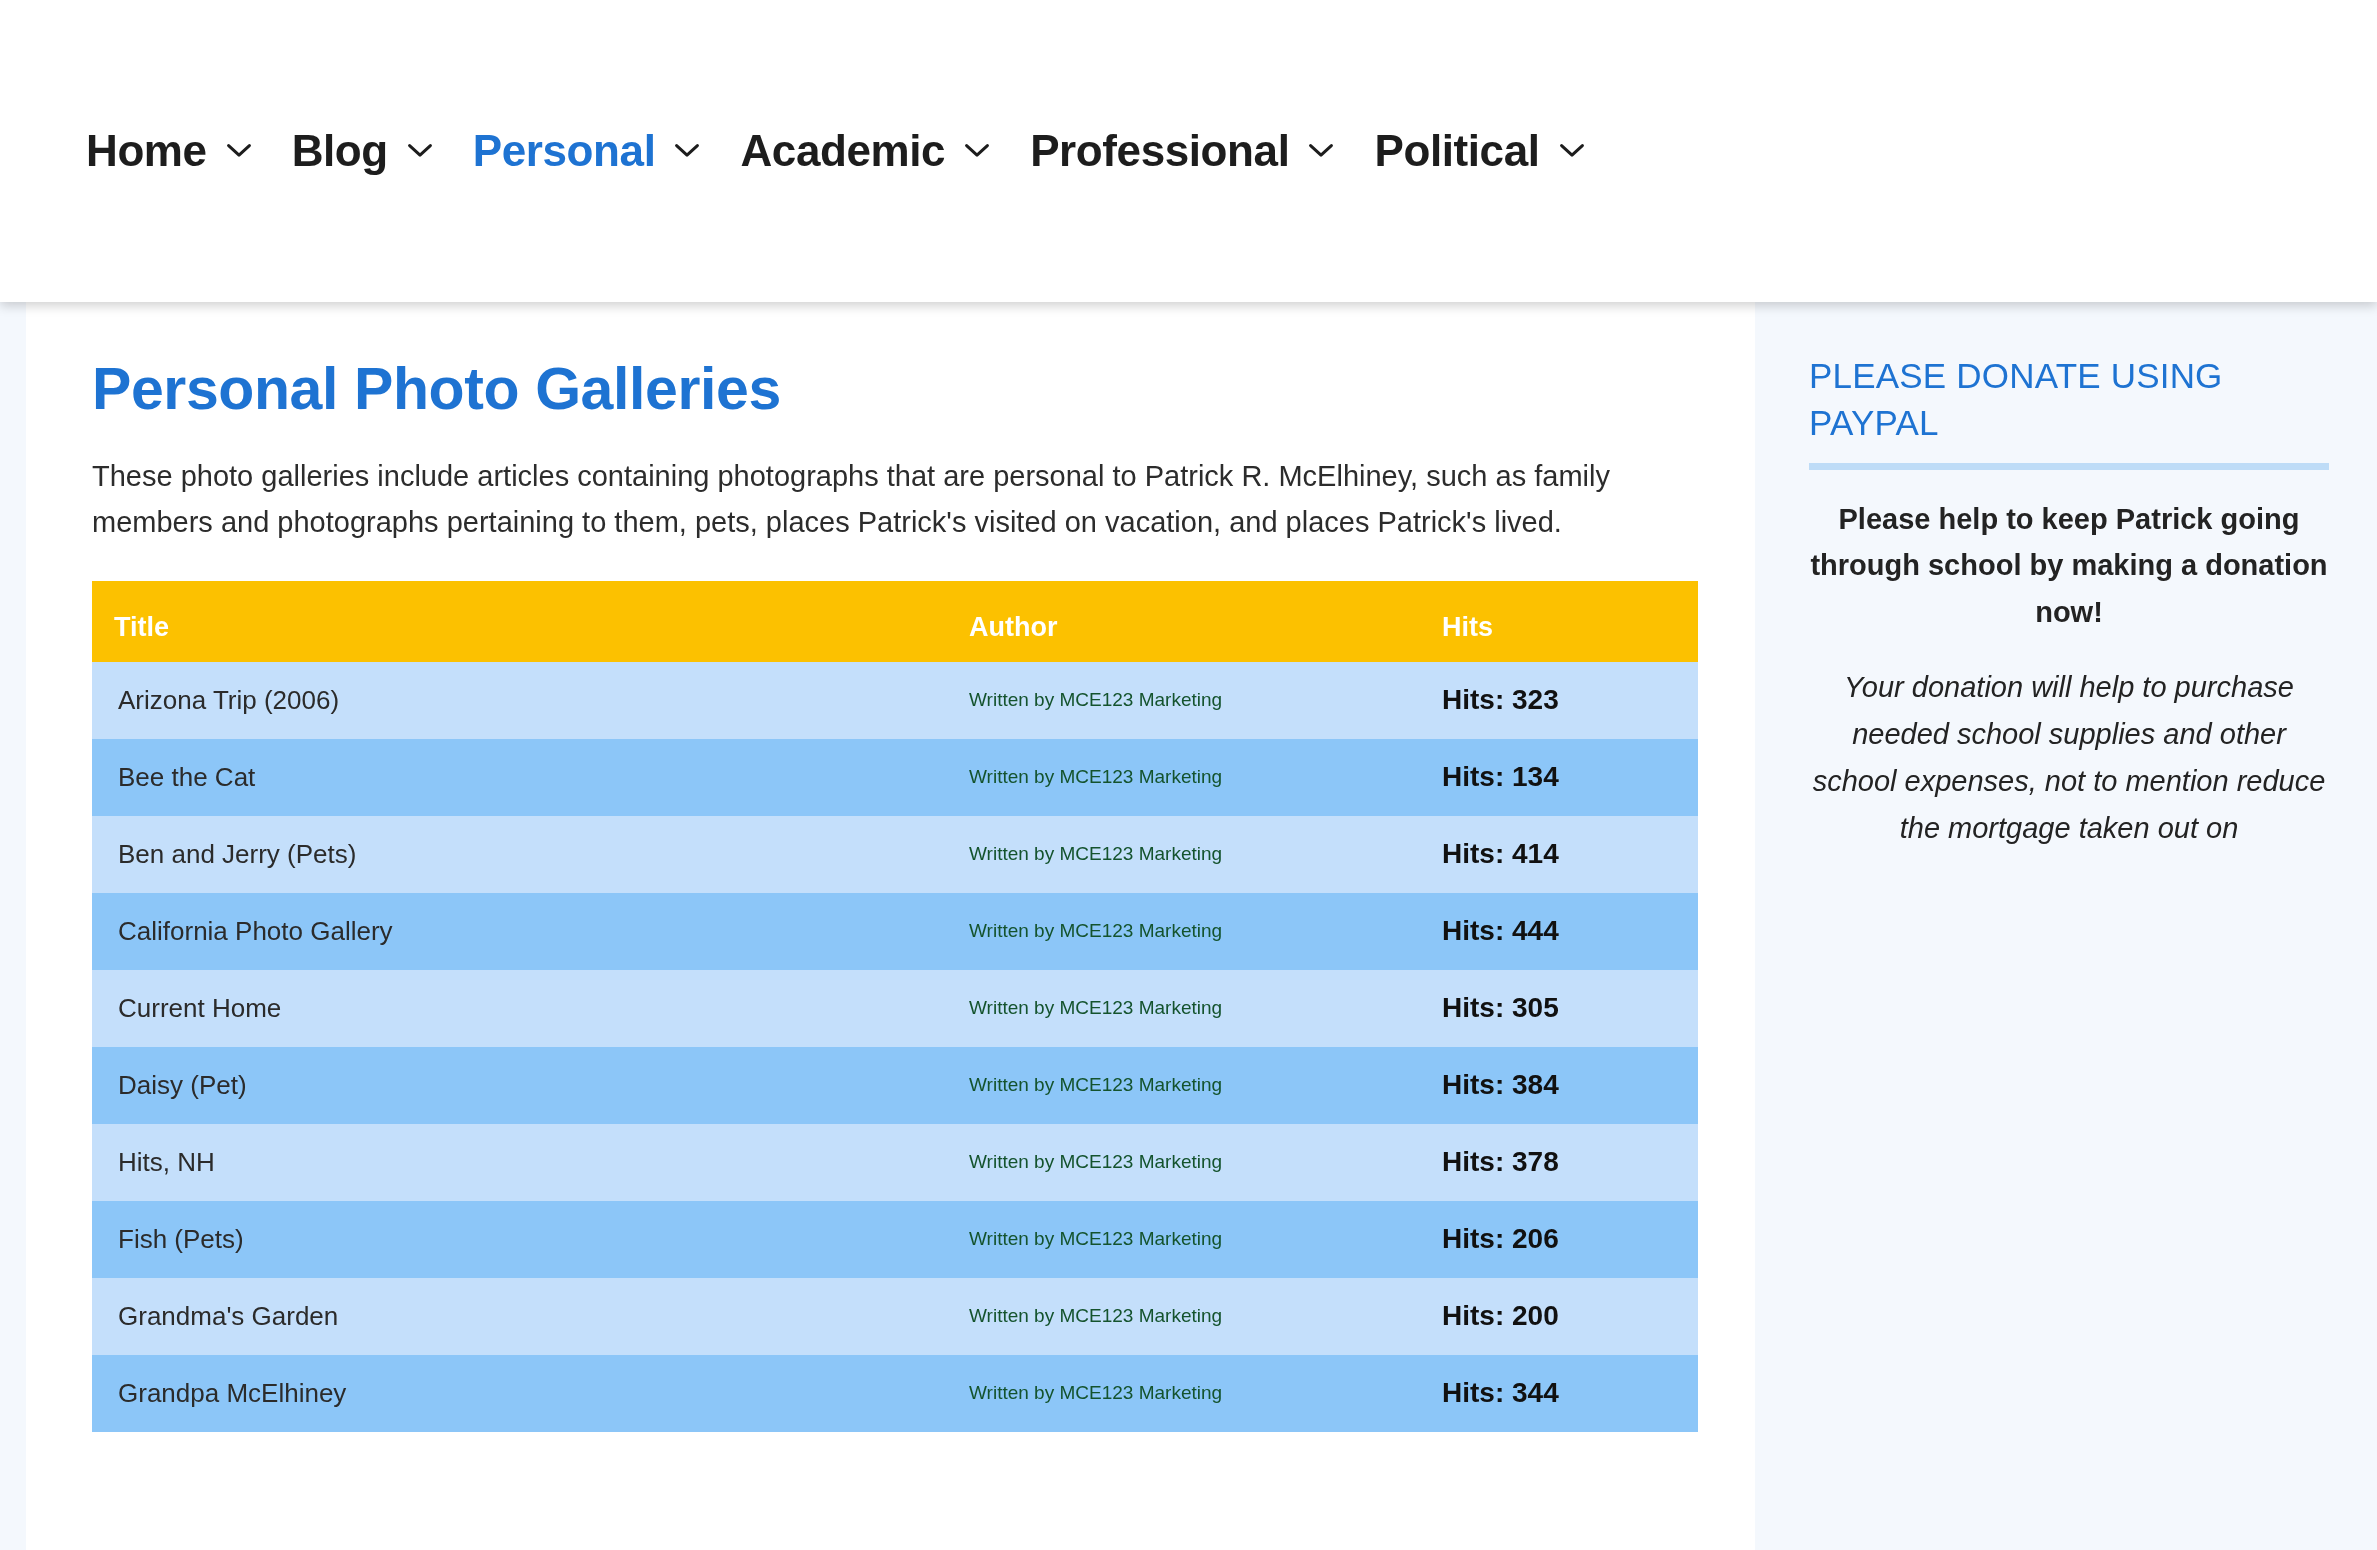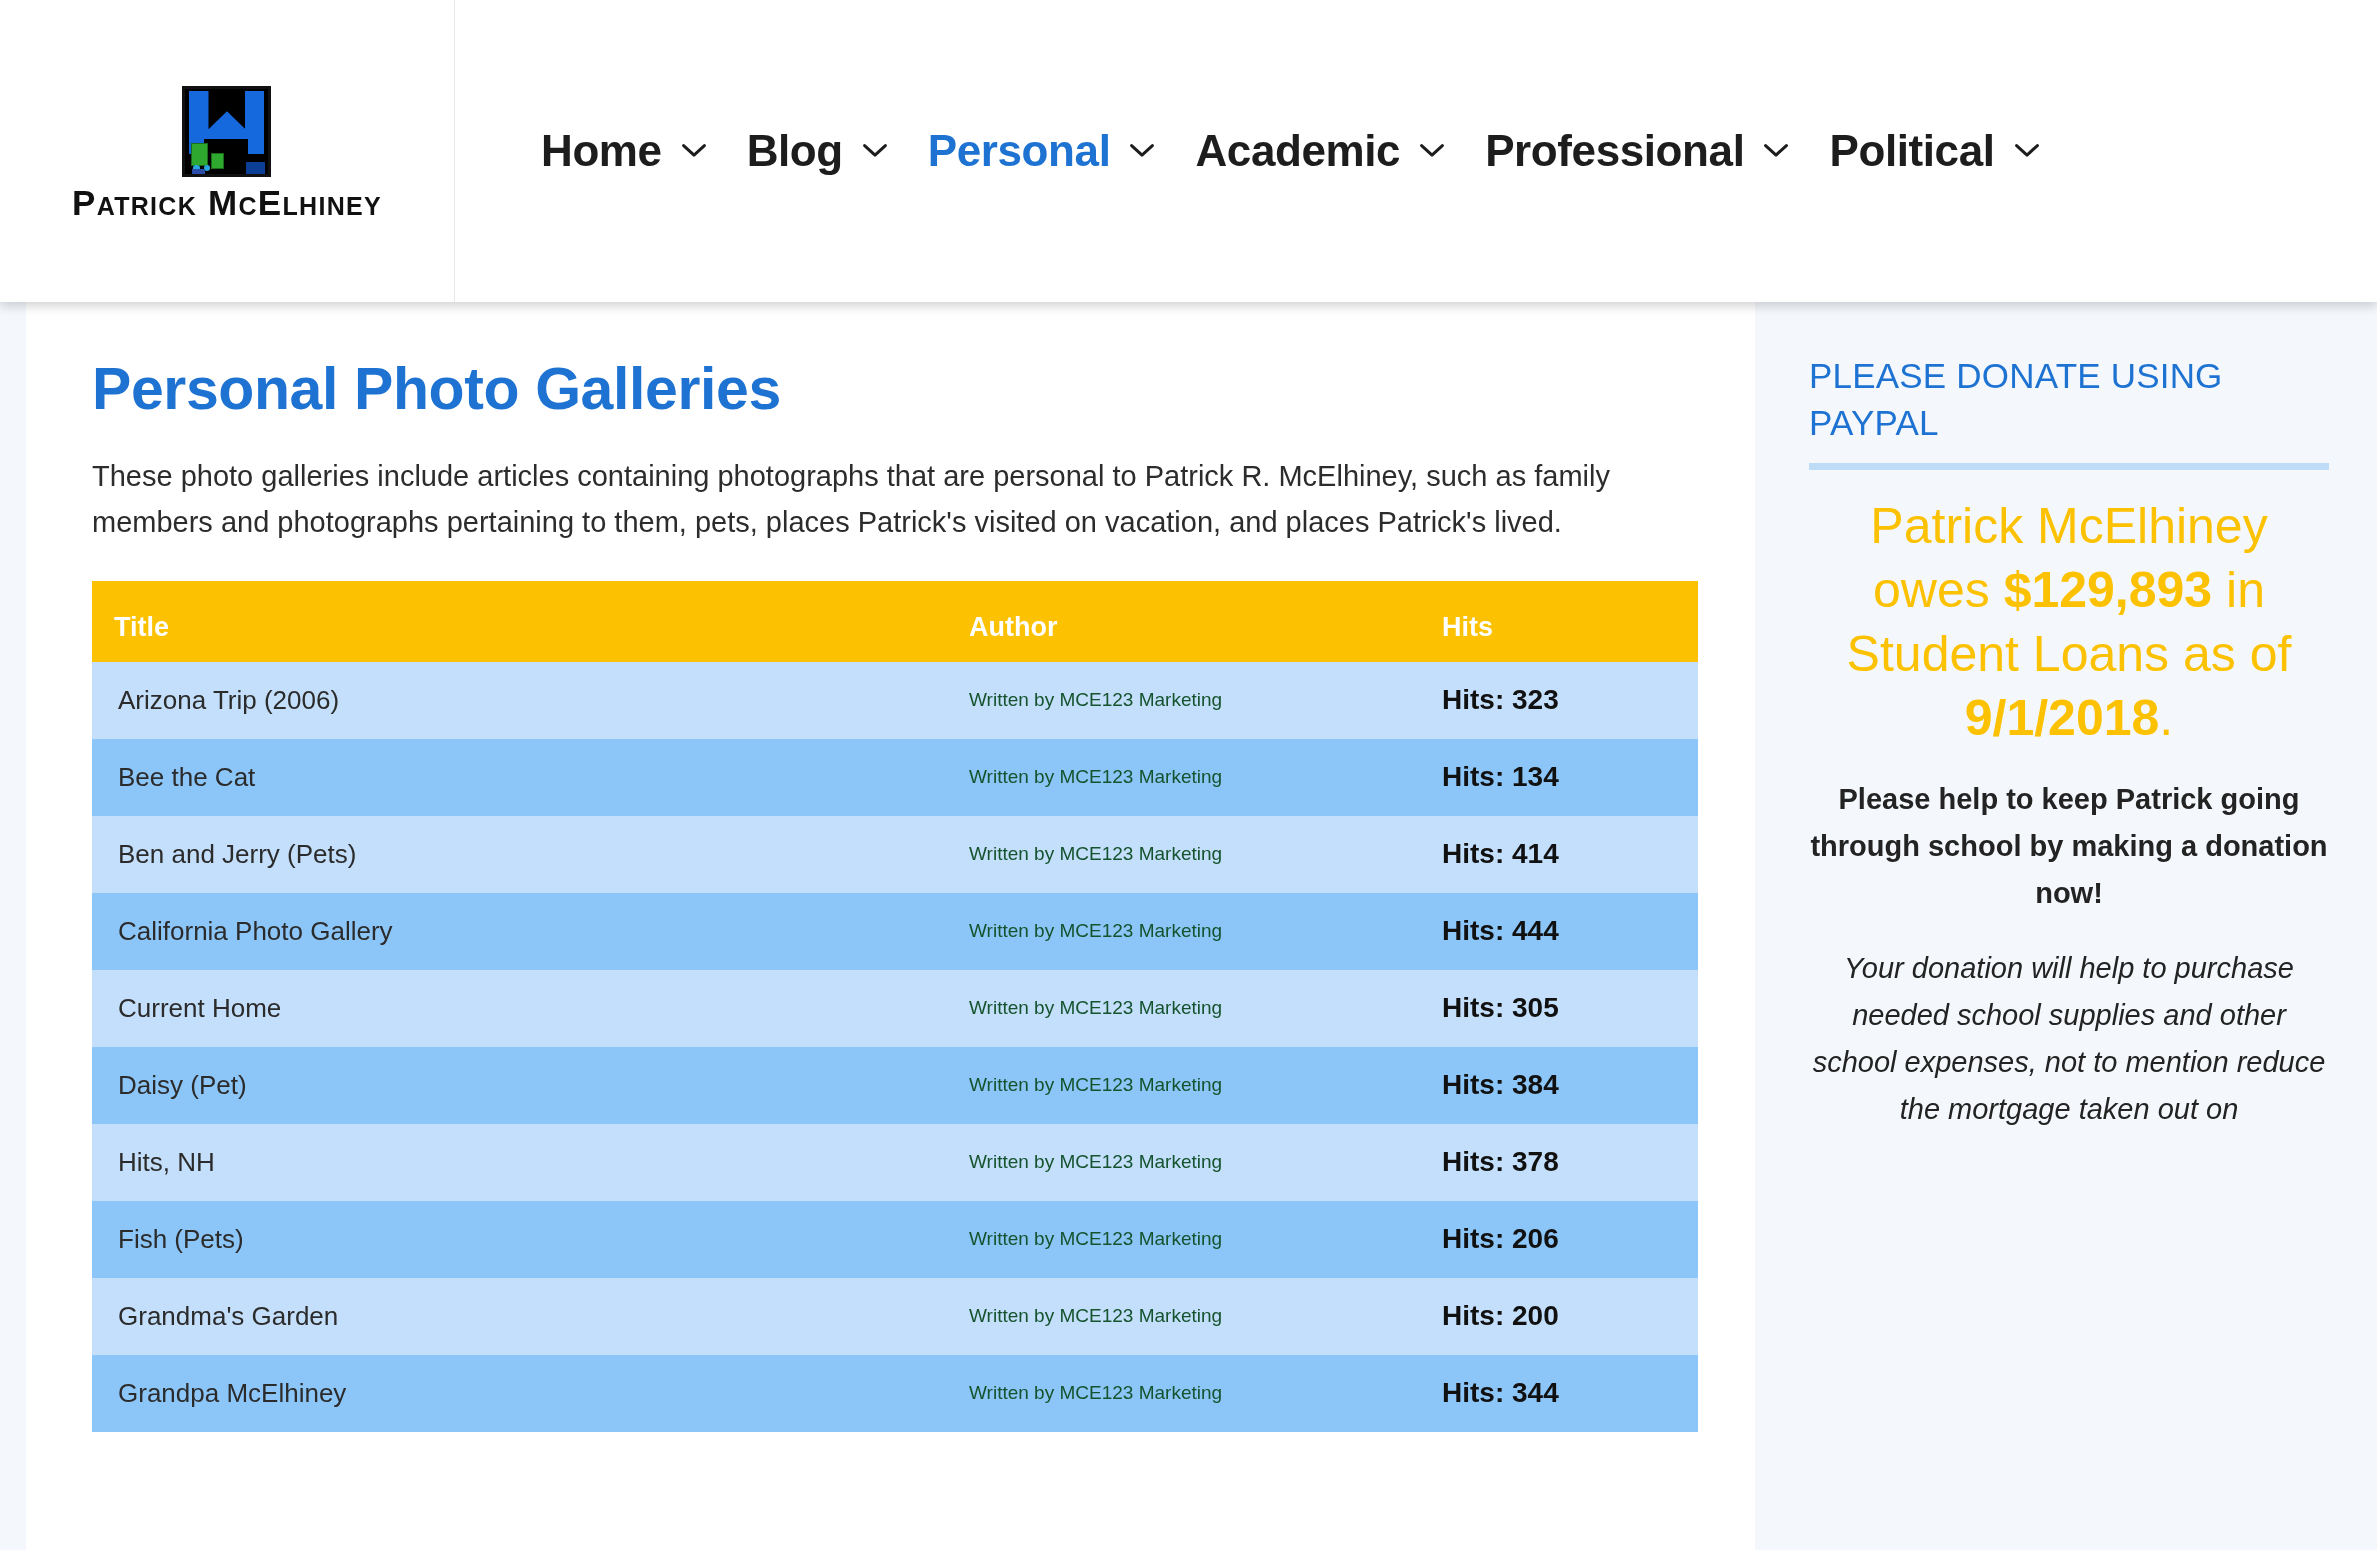--- a/index.html
+++ b/index.html
@@ -252,36 +252,20 @@
     line-height: 1.62;
   }
 </style>
 </head>
 <body>
 
 <div class="page-bg"></div>
 
 <header class="site-header">
 
-  <div class="brand-cell">
-    <a class="brand-link" href="#">
-      <span class="logo-mark">
-        <span class="m-blue"></span>
-        <span class="m-notch"></span>
-        <span class="m-legs"></span>
-        <span class="m-base"></span>
-        <span class="bot1"></span>
-        <span class="bot2"></span>
-        <span class="eye1"></span>
-        <span class="eye2"></span>
-        <span class="foot"></span>
-      </span>
-      <span class="brand-name">Patrick McElhiney</span>
-    </a>
-  </div>
 
   <nav class="nav-cell">
     <div class="nav-list">
 
       <div class="nav-item">
         <span class="nav-label">Home</span>
         <span class="nav-caret">
           <svg width="26" height="17.5" viewBox="0 0 30 20">
               <path d="M3 4 L15 15 L27 4" fill="none" stroke="#1d1d1d" stroke-width="3.5" stroke-linecap="round" stroke-linejoin="round"></path>
             </svg>
@@ -406,21 +390,20 @@
           <td class="c-hits">Hits: 344</td>
         </tr>
       </tbody>
     </table>
   </main>
 
   <aside class="sidebar-col">
     <h2 class="side-heading">PLEASE DONATE USING PAYPAL</h2>
     <div class="side-rule"></div>
 
-    <div class="owe-block"><span>Patrick McElhiney owes </span><b>$129,893</b><span> in Student Loans as of </span><b>9/1/2018</b><span>.</span></div>
 
     <p class="help-block">Please help to keep Patrick going through school by making a donation now!</p>
 
     <p class="donate-note">Your donation will help to purchase needed school supplies and other school expenses, not to mention reduce the mortgage taken out on</p>
   </aside>
 
 </div>
 
 
 </body></html>

